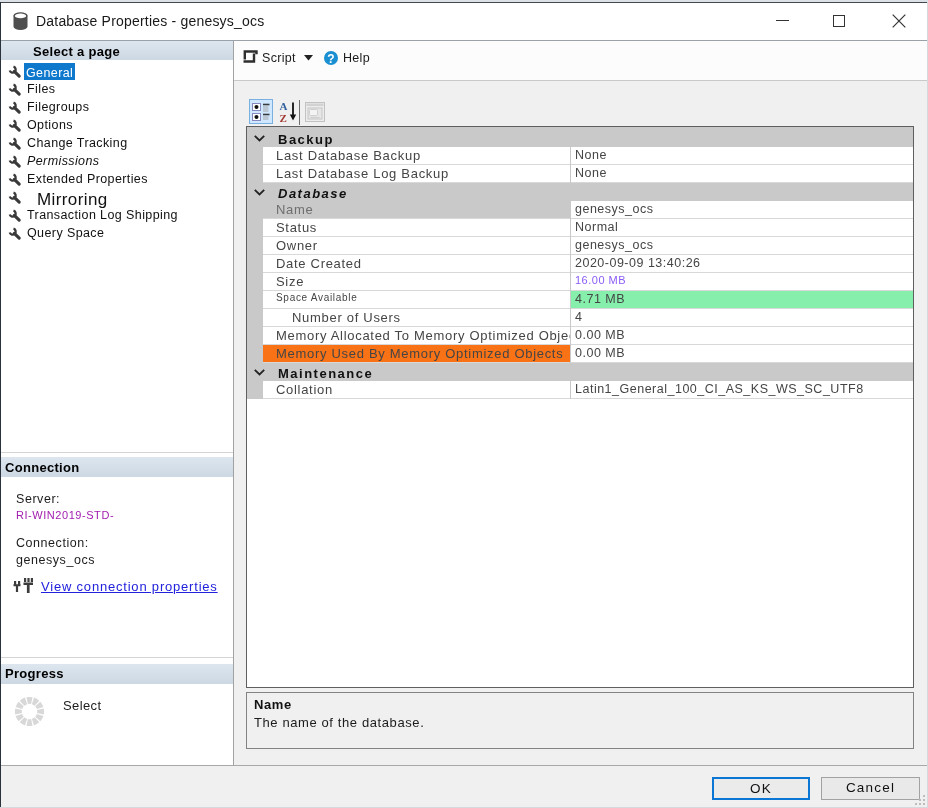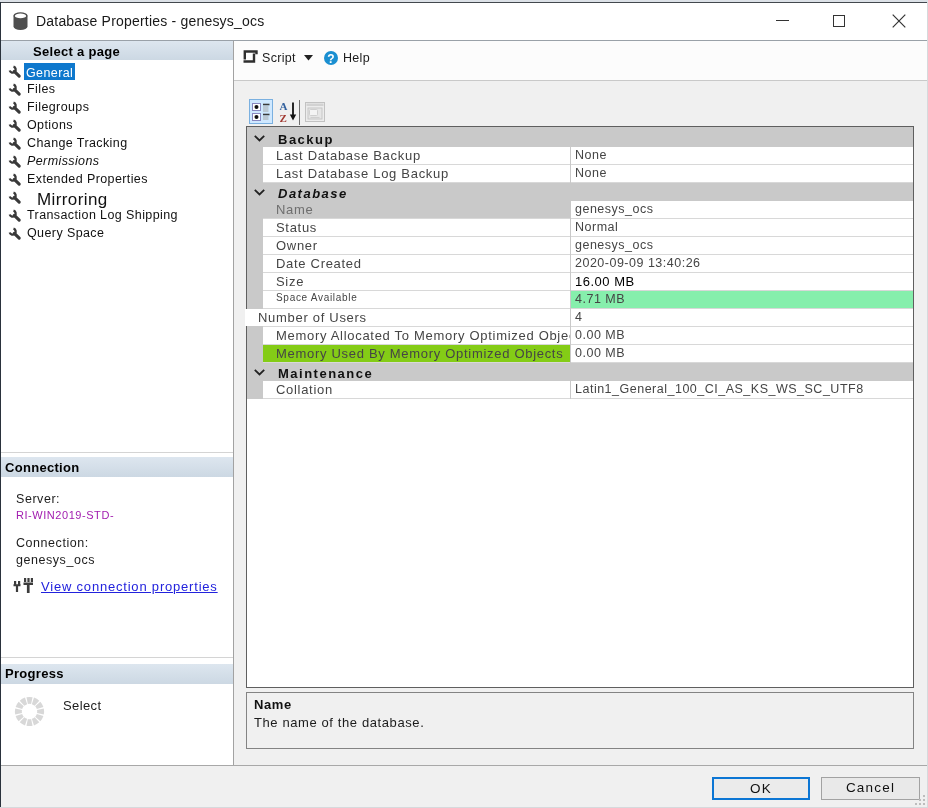--- a/index.html
+++ b/index.html
@@ -239,49 +239,49 @@
   </div>
 <div class="abs" style="left:571px;top:255px;width:342px;height:17px;background:#fff;">
     <span class="txt" style="position:absolute;left:4px;top:1px;font-size:12.5px;letter-spacing:0.5px;color:#454545;">2020-09-09 13:40:26</span>
   </div>
 <div class="abs" style="left:263px;top:272px;width:650px;height:1px;background:#d8d8d8;"></div>
 <div class="abs" style="left:570px;top:255px;width:1px;height:18px;background:#c9c9c9;"></div>
 <div class="abs" style="left:263px;top:273px;width:307px;height:17px;background:#fff;overflow:hidden;">
     <span class="txt" style="position:absolute;left:13px;top:0.5px;font-size:13px;letter-spacing:0.7px;color:#454545;">Size</span>
   </div>
 <div class="abs" style="left:571px;top:273px;width:342px;height:17px;background:#fff;">
-    <span class="txt" style="position:absolute;left:4px;top:1px;font-size:13px;letter-spacing:0.5px;color:#000000;">16.00 MB</span>
+    <span class="txt" style="position:absolute;left:4px;top:1px;font-size:11px;letter-spacing:0.5px;color:#8b5cf6;">16.00 MB</span>
   </div>
 <div class="abs" style="left:263px;top:290px;width:650px;height:1px;background:#d8d8d8;"></div>
 <div class="abs" style="left:570px;top:273px;width:1px;height:18px;background:#c9c9c9;"></div>
 <div class="abs" style="left:263px;top:291px;width:307px;height:17px;background:#fff;overflow:hidden;">
     <span class="txt" style="position:absolute;left:13px;top:0.5px;font-size:10px;letter-spacing:0.7px;color:#454545;">Space Available</span>
   </div>
 <div class="abs" style="left:571px;top:291px;width:342px;height:17px;background:#86efac;">
     <span class="txt" style="position:absolute;left:4px;top:1px;font-size:12.5px;letter-spacing:0.5px;color:#454545;">4.71 MB</span>
   </div>
 <div class="abs" style="left:263px;top:308px;width:650px;height:1px;background:#d8d8d8;"></div>
 <div class="abs" style="left:570px;top:291px;width:1px;height:18px;background:#c9c9c9;"></div>
-<div class="abs" style="left:245px;top:309px;width:307px;height:17px;background:#fff;overflow:hidden;">
+<div class="abs" style="left:279px;top:309px;width:307px;height:17px;background:#fff;overflow:hidden;">
     <span class="txt" style="position:absolute;left:13px;top:0.5px;font-size:13px;letter-spacing:0.7px;color:#454545;">Number of Users</span>
   </div>
 <div class="abs" style="left:571px;top:309px;width:342px;height:17px;background:#fff;">
     <span class="txt" style="position:absolute;left:4px;top:1px;font-size:12.5px;letter-spacing:0.5px;color:#454545;">4</span>
   </div>
 <div class="abs" style="left:263px;top:326px;width:650px;height:1px;background:#d8d8d8;"></div>
 <div class="abs" style="left:570px;top:309px;width:1px;height:18px;background:#c9c9c9;"></div>
 <div class="abs" style="left:263px;top:327px;width:307px;height:17px;background:#fff;overflow:hidden;">
     <span class="txt" style="position:absolute;left:13px;top:0.5px;font-size:13px;letter-spacing:0.7px;color:#454545;">Memory Allocated To Memory Optimized Objects</span>
   </div>
 <div class="abs" style="left:571px;top:327px;width:342px;height:17px;background:#fff;">
     <span class="txt" style="position:absolute;left:4px;top:1px;font-size:12.5px;letter-spacing:0.5px;color:#454545;">0.00 MB</span>
   </div>
 <div class="abs" style="left:263px;top:344px;width:650px;height:1px;background:#d8d8d8;"></div>
 <div class="abs" style="left:570px;top:327px;width:1px;height:18px;background:#c9c9c9;"></div>
-<div class="abs" style="left:263px;top:345px;width:307px;height:17px;background:#84cc16;overflow:hidden;">
+<div class="abs" style="left:263px;top:345px;width:307px;height:17px;background:#f97316;overflow:hidden;">
     <span class="txt" style="position:absolute;left:13px;top:0.5px;font-size:13px;letter-spacing:0.7px;color:#454545;">Memory Used By Memory Optimized Objects</span>
   </div>
 <div class="abs" style="left:571px;top:345px;width:342px;height:17px;background:#fff;">
     <span class="txt" style="position:absolute;left:4px;top:1px;font-size:12.5px;letter-spacing:0.5px;color:#454545;">0.00 MB</span>
   </div>
 <div class="abs" style="left:263px;top:362px;width:650px;height:1px;background:#d8d8d8;"></div>
 <div class="abs" style="left:570px;top:345px;width:1px;height:18px;background:#c9c9c9;"></div>
 <div class="abs" style="left:247px;top:363px;width:666px;height:18px;background:#c9c9c9;"></div>
 <svg class="abs" style="left:254px;top:369px;" width="11" height="7" viewBox="0 0 11 7">
     <path d="M0.8 0.8 L5.5 5.5 L10.2 0.8" fill="none" stroke="#222" stroke-width="1.8"></path>

